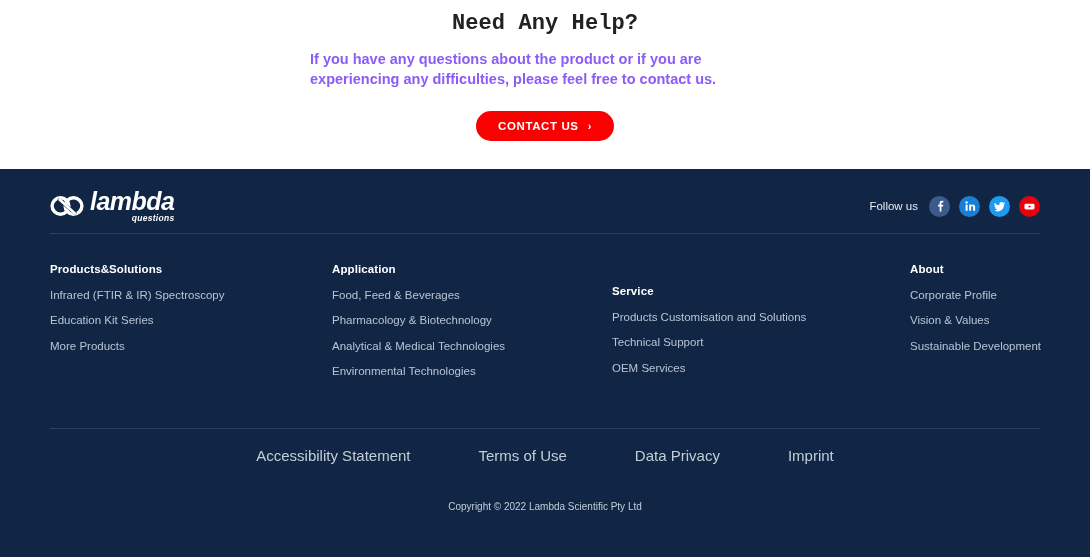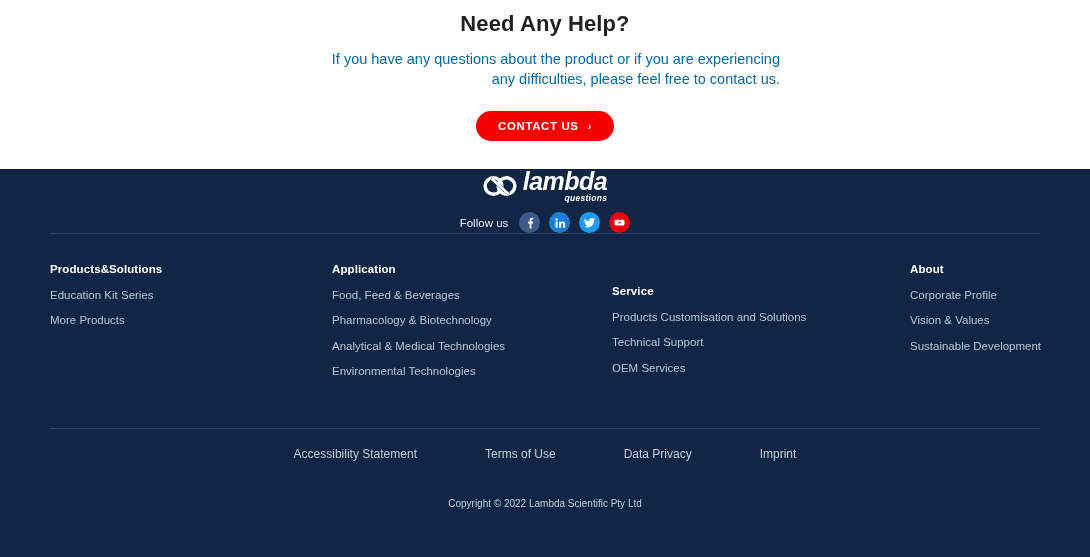--- a/index.html
+++ b/index.html
@@ -21,28 +21,30 @@
     align-items: center;
     padding-top: 10px;
   }
   .help-title {
     font-size: 22px;
     font-weight: bold;
     color: #222222;
     letter-spacing: 0.1px;
     margin: 0;
     line-height: 28px;
+    font-family: Liberation Mono, monospace;
   }
   .help-sub {
     margin: 11px 0 0 0;
     font-size: 14.5px;
-    color: #0369a1;
+    color: #8b5cf6;
     line-height: 20px;
-    text-align: right;
+    text-align: left;
     width: 470px;
+    font-weight: bold;
   }
   .contact-btn {
     margin-top: 22px;
     background: #fa0000;
     border: none;
     border-radius: 20px;
     height: 30px;
     padding: 12px 22px;
     color: #ffffff;
     font-family: "Liberation Sans", sans-serif;
@@ -66,21 +68,21 @@
     background: #102644;
     height: 388px;
     padding: 0 50px;
     position: relative;
   }
   .footer-top {
     display: flex;
     align-items: center;
     justify-content: space-between;
     height: 64px;
-    flex-direction: column;
+    padding-top: 10px;
   }
 
   
   .logo { display: flex; align-items: center; gap: 6px; }
   .logo-mark { width: 34px; height: 24px; display: block; }
   .logo-text { display: flex; flex-direction: column; align-items: flex-end; line-height: 1; }
   .logo-word {
     color: #ffffff;
     font-size: 25px;
     font-weight: bold;
@@ -146,21 +148,21 @@
 
   
   .bottom-links {
     display: flex;
     justify-content: center;
     gap: 68px;
     padding-top: 18px;
   }
   .bottom-link {
     color: #c3cdd9;
-    font-size: 12px;
+    font-size: 15px;
     text-decoration: none;
     cursor: pointer;
     text-align: right;
   }
   .copyright {
     text-align: center;
     color: #c3cdd9;
     font-size: 10px;
     padding-top: 37px;
   }
@@ -227,20 +229,21 @@
       </a>
     </div>
   </div>
 
   <div class="divider"></div>
 
   <div class="cols">
 
     <div class="col col-1">
       <span class="col-head">Products&amp;Solutions</span>
+      <a class="col-link">Infrared (FTIR &amp; IR) Spectroscopy</a>
       <a class="col-link">Education Kit Series</a>
       <a class="col-link">More Products</a>
     </div>
 
     <div class="col col-2">
       <span class="col-head">Application</span>
       <a class="col-link">Food, Feed &amp; Beverages</a>
       <a class="col-link">Pharmacology &amp; Biotechnology</a>
       <a class="col-link">Analytical &amp; Medical Technologies</a>
       <a class="col-link">Environmental Technologies</a>

